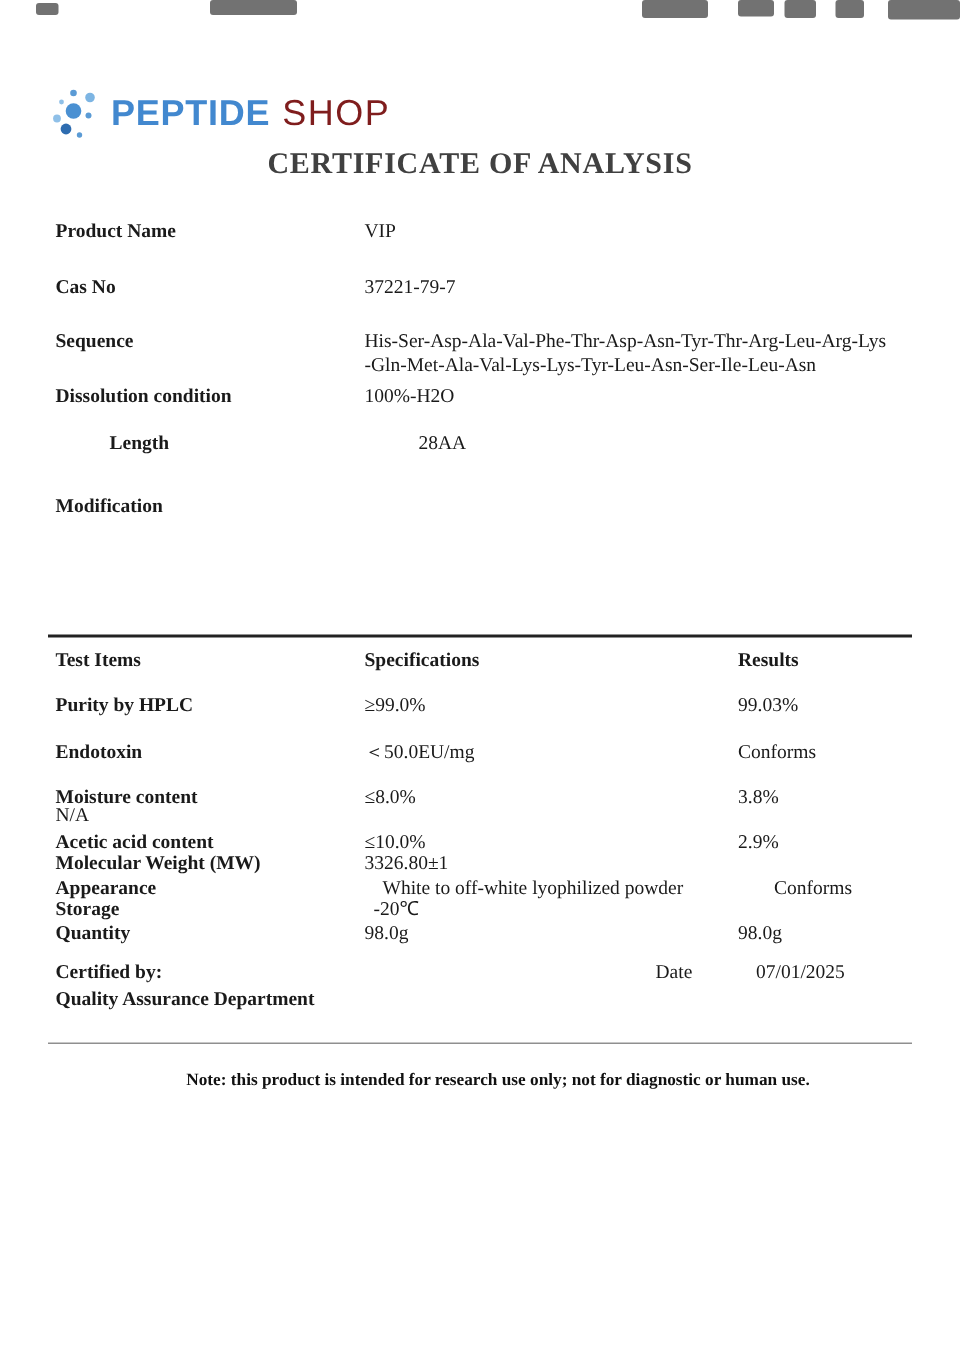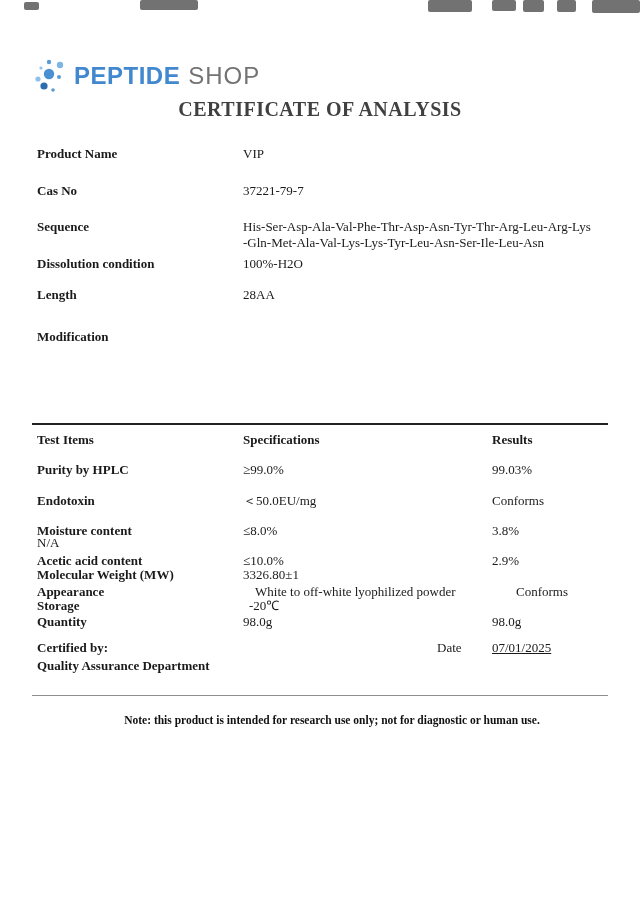--- a/index.html
+++ b/index.html
@@ -26,39 +26,39 @@
   .a9 { left: 627px; top: 884px; width: 13px; height: 14px; }
 
   
   .logo {
     position: absolute; left: 33px; top: 58px;
     display: flex; align-items: center;
     font-family: "Liberation Sans", sans-serif;
   }
   .logo-dots { width: 38px; height: 36px; }
   .brand-primary   { font-size: 24px; font-weight: 700; letter-spacing: 0.5px; margin-left: 3px; }
-  .brand-secondary { font-size: 24px; font-weight: 400; letter-spacing: 1px; margin-left: 8px; color: #737373; }
+  .brand-secondary { font-size: 24px; font-weight: 400; letter-spacing: 1px; margin-left: 8px; color: #7f1d1d; }
 
   
   .doc-title {
     position: absolute; top: 98px; left: 0; width: 100%;
     text-align: center; font-size: 20px; font-weight: 700; letter-spacing: 0.5px;
     color: #404040;
   }
 
   
   .info { position: absolute; left: 37px; top: 143px; width: 571px; font-size: 13px; line-height: 16px; }
   .info-row { display: flex; align-items: flex-start; }
   .info-label { width: 206px; flex: 0 0 206px; font-weight: 700; }
   .info-value { flex: 1; }
   .mt1 { margin-top: 3px; }
   .mt2 { margin-top: 21px; }
   .mt3 { margin-top: 20px; }
   .mt4 { margin-top: 5px; }
-  .mt5 { margin-top: 15px; }
+  .mt5 { margin-top: 15px; margin-left: 36px; }
   .mt6 { margin-top: 26px; flex-direction: column; }
   .mt7 { margin-top: 16px; align-items: flex-end; }
   .mt8 { margin-top: 15px; }
   .indent-sm { padding-left: 6px; }
 
   
   .table-section { position: absolute; left: 32px; top: 423px; width: 576px; font-size: 13px; line-height: 16px; }
   .table-topline { border-top: 2px solid #222; width: 100%; }
   .t-row { display: flex; align-items: flex-start; }
   .t-col-item   { width: 211px; flex: 0 0 211px; padding-left: 5px; box-sizing: border-box; }
@@ -68,21 +68,21 @@
   .t-body-row { margin-top: 14px; }
   .t-body-row .t-col-item { font-weight: 700; }
   .rmt2 { margin-top: 15px; }
   .rmt5 { margin-top: 15px; gap: 12px; }
 
   
   .certified { position: absolute; left: 37px; top: 640px; width: 571px; font-size: 13px; line-height: 16px; }
   .cert-line1 { position: relative; height: 16px; }
   .cert-by { font-weight: 700; }
   .date-label { position: absolute; left: 400px; top: 0; }
-  .date-value { position: absolute; left: 455px; top: 0; text-decoration: underline; }
+  .date-value { position: absolute; left: 467px; top: 0; }
   .cert-dept { font-weight: 700; margin-top: 2px; }
 
   .divider-bottom { position: absolute; left: 32px; top: 695px; width: 576px; border-top: 1px solid #8f8f8f; }
 
   .note {
     position: absolute; left: 12px; top: 714px; width: 100%;
     text-align: center; font-size: 11.5px; font-weight: 700; color: #111;
   }
 </style>
 </head>

